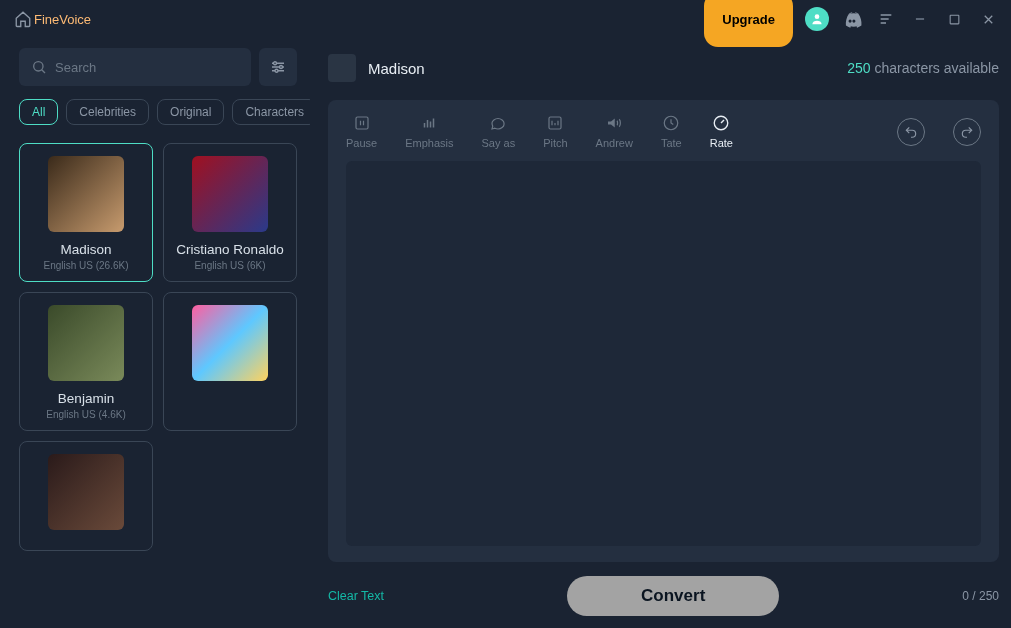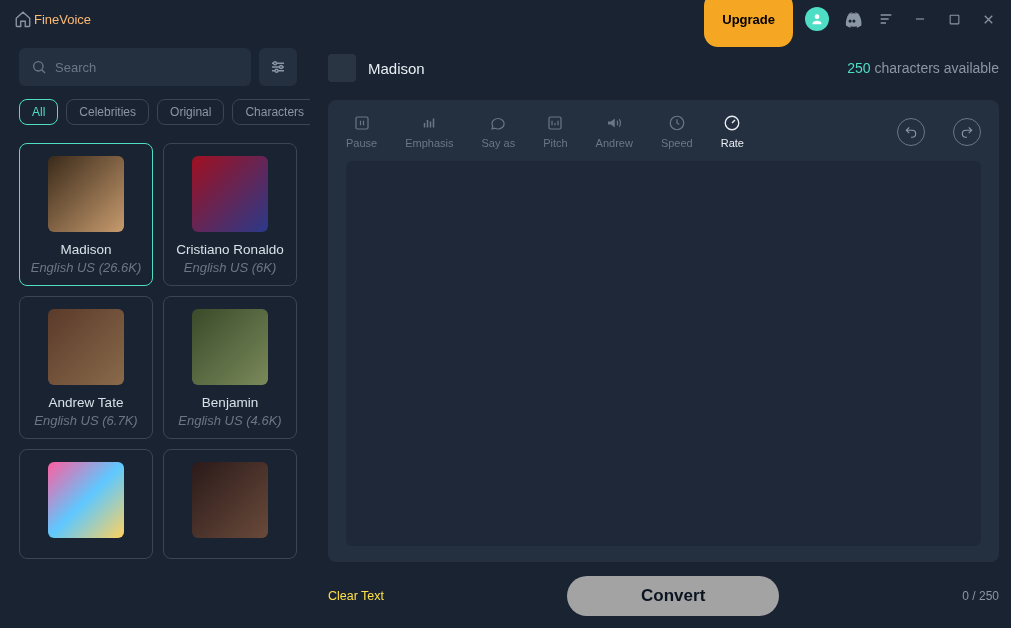--- a/index.html
+++ b/index.html
@@ -137,22 +137,21 @@
   background: #2a3544;
   display: block;
 }
 .voice-name {
   color: #d8e0e8;
   font-size: 13.5px;
   margin-bottom: 3px;
 }
 .voice-meta {
   color: #6b7785;
-  font-size: 13px;
-  font-style: italic;
+  font-size: 10px;
 }
 .content {
   flex: 1;
   padding: 10px 12px 12px 18px;
   display: flex;
   flex-direction: column;
 }
 .current-voice {
   display: flex;
   align-items: center;
@@ -217,21 +216,21 @@
   border-radius: 6px;
   min-height: 0;
 }
 .bottom-row {
   display: flex;
   align-items: center;
   margin-top: 14px;
   gap: 16px;
 }
 .clear-btn {
-  color: #fde047;
+  color: #14b8a6;
   font-size: 12.5px;
   cursor: pointer;
 }
 .bottom-spacer { flex: 1; }
 .convert-btn {
   background: #a3a3a3;
   color: #0a1420;
   font-weight: 600;
   font-size: 17px;
   padding: 10px 74px;
@@ -335,25 +334,20 @@
           <div class="voice-avatar av-1"></div>
           <div class="voice-name">Madison</div>
           <div class="voice-meta">English US (26.6K)</div>
         </div>
         <div class="voice-card">
           <div class="voice-avatar av-4"></div>
           <div class="voice-name">Cristiano Ronaldo</div>
           <div class="voice-meta">English US (6K)</div>
         </div>
         <div class="voice-card">
-          <div class="voice-avatar av-5"></div>
-          <div class="voice-name">Andrew Tate</div>
-          <div class="voice-meta">English US (6.7K)</div>
-        </div>
-        <div class="voice-card">
           <div class="voice-avatar av-6"></div>
           <div class="voice-name">Benjamin</div>
           <div class="voice-meta">English US (4.6K)</div>
         </div>
         <div class="voice-card">
           <div class="voice-avatar av-7"></div>
           <div class="voice-name"></div>
           <div class="voice-meta"></div>
         </div>
         <div class="voice-card">
@@ -422,21 +416,21 @@
             </div>
             <div>Andrew</div>
           </div>
           <div class="tool">
             <div class="ticon">
               <svg width="18" height="18" viewBox="0 0 24 24" fill="none" stroke="currentColor" stroke-width="1.6">
                 <circle cx="12" cy="12" r="9"></circle>
                 <path d="M12 7v5l3 2"></path>
               </svg>
             </div>
-            <div>Speed</div>
+            <div>Tate</div>
           </div>
           <div class="tool active">
             <div class="ticon">
               <svg width="18" height="18" viewBox="0 0 24 24" fill="none" stroke="currentColor" stroke-width="1.8">
                 <circle cx="12" cy="12" r="9"></circle>
                 <path d="M12 12l4-4"></path>
               </svg>
             </div>
             <div>Rate</div>
           </div>

